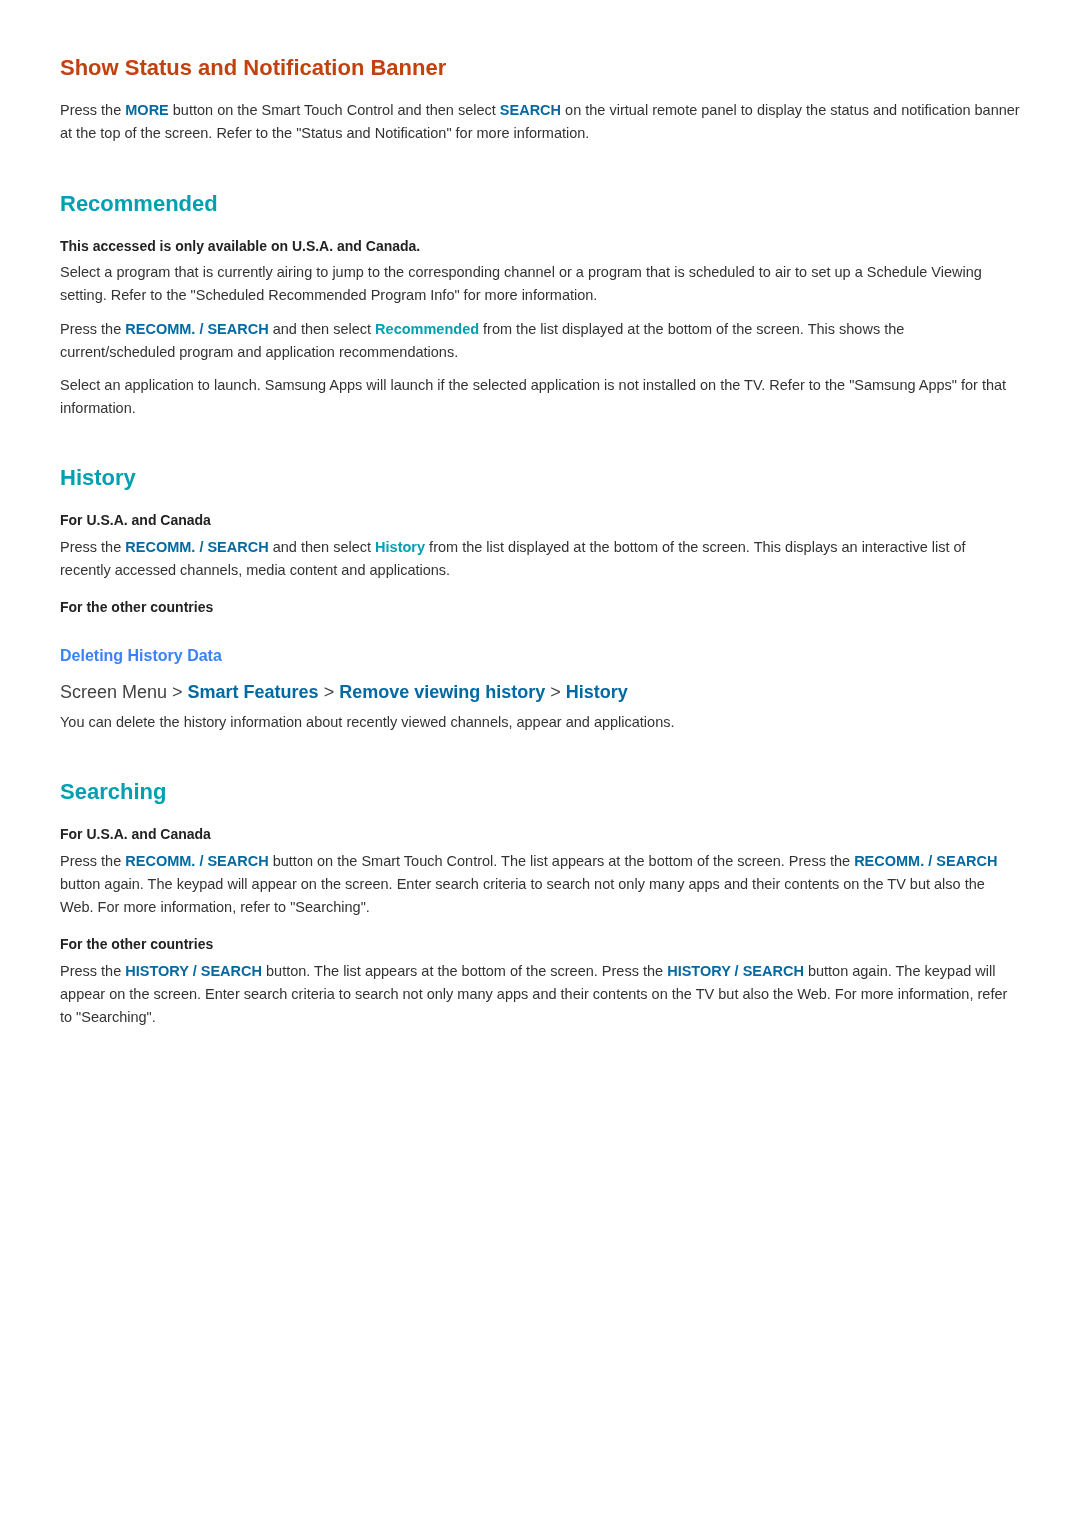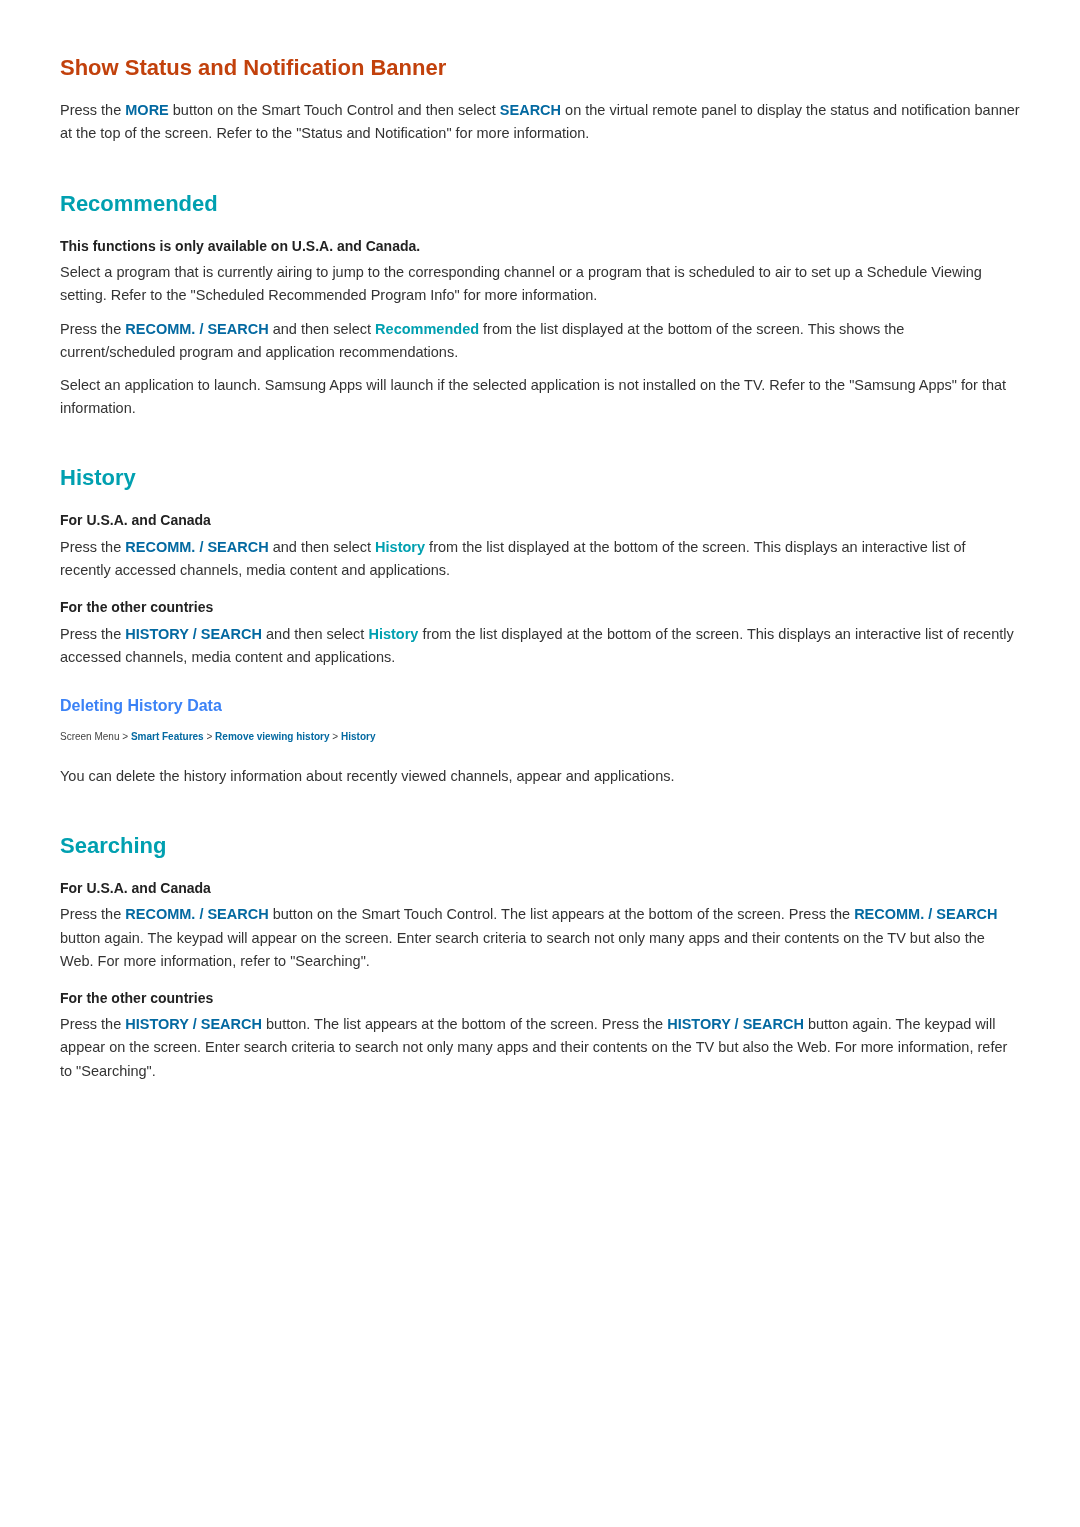--- a/index.html
+++ b/index.html
@@ -52,23 +52,23 @@
       color: #0369a1;
       font-weight: 600;
     }
 
     .highlight-teal {
       color: #00a0b0;
       font-weight: 600;
     }
 
     .breadcrumb-line {
-      font-size: 10px;
+      font-size: 18px;
       color: #444444;
-      margin-bottom: 20px;
+      margin-bottom: 4px;
       margin-top: 6px;
     }
 
     .breadcrumb-line .bc-plain {
       color: #444444;
     }
 
     .main-section-title-dark {
       font-size: 22px;
       font-weight: 700;
@@ -82,42 +82,39 @@
 
 <div>
   <h1 class="main-section-title-dark">Show Status and Notification Banner</h1>
   <p>
     Press the <span class="highlight-blue">MORE</span> button on the Smart Touch Control and then select <span class="highlight-blue">SEARCH</span> on the virtual remote panel to display the status and notification banner at the top of the screen. Refer to the "Status and Notification" for more information.
   </p>
 </div>
 
 <div>
   <h2 class="section-title">Recommended</h2>
-  <span class="bold-label">This functions is only available on U.S.A. and Canada.</span>
+  <span class="bold-label">This accessed is only available on U.S.A. and Canada.</span>
   <p>
     Select a program that is currently airing to jump to the corresponding channel or a program that is scheduled to air to set up a Schedule Viewing setting. Refer to the "Scheduled Recommended Program Info" for more information.
   </p>
   <p>
     Press the <span class="highlight-blue">RECOMM. / SEARCH</span> and then select <span class="highlight-teal">Recommended</span> from the list displayed at the bottom of the screen. This shows the current/scheduled program and application recommendations.
   </p>
   <p>
     Select an application to launch. Samsung Apps will launch if the selected application is not installed on the TV. Refer to the "Samsung Apps" for that information.
   </p>
 </div>
 
 <div>
   <h2 class="section-title">History</h2>
   <span class="bold-label">For U.S.A. and Canada</span>
   <p>
     Press the <span class="highlight-blue">RECOMM. / SEARCH</span> and then select <span class="highlight-teal">History</span> from the list displayed at the bottom of the screen. This displays an interactive list of recently accessed channels, media content and applications.
   </p>
   <span class="bold-label">For the other countries</span>
-  <p>
-    Press the <span class="highlight-blue">HISTORY / SEARCH</span> and then select <span class="highlight-teal">History</span> from the list displayed at the bottom of the screen. This displays an interactive list of recently accessed channels, media content and applications.
-  </p>
 </div>
 
 <div>
   <h3 class="sub-section-title">Deleting History Data</h3>
   <p class="breadcrumb-line">
     <span class="bc-plain">Screen Menu &gt; </span><span class="highlight-blue">Smart Features</span><span class="bc-plain"> &gt; </span><span class="highlight-blue">Remove viewing history</span><span class="bc-plain"> &gt; </span><span class="highlight-blue">History</span>
   </p>
   <p>
     You can delete the history information about recently viewed channels, appear and applications.
   </p>

